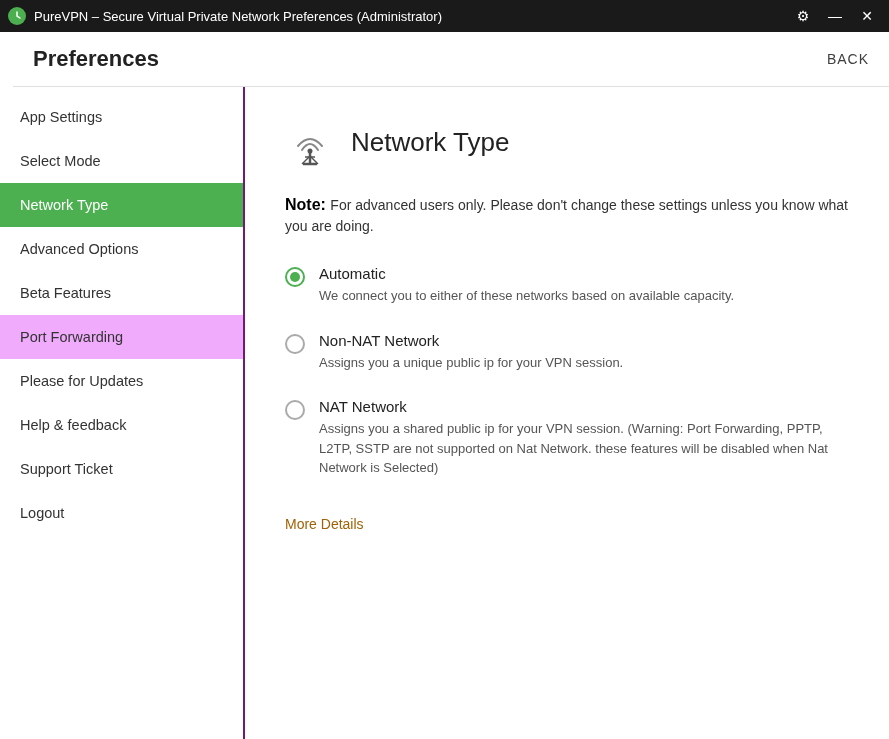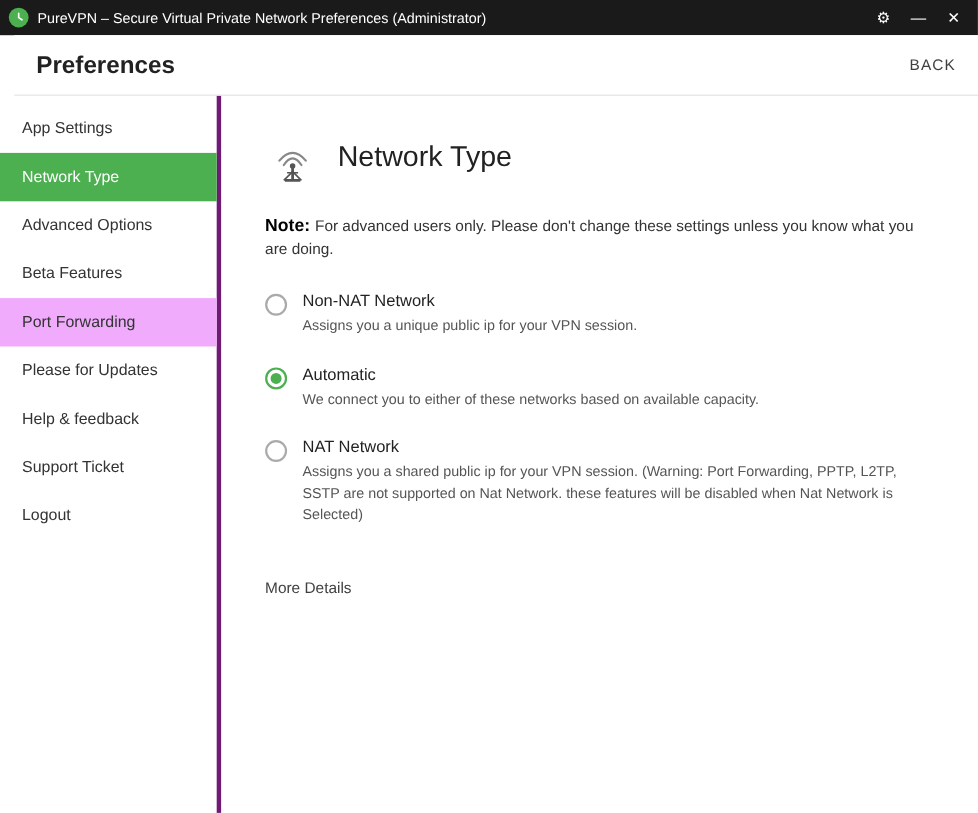--- a/index.html
+++ b/index.html
@@ -87,23 +87,23 @@
 
     
     .main-layout {
       display: flex;
       flex: 1;
       overflow: hidden;
     }
 
     
     .sidebar {
-      width: 201px;
+      width: 245px;
       background: #fff;
-      border-right: 4px solid #701a75;
+      border-right: 2px solid #701a75;
       display: flex;
       flex-direction: column;
       padding-top: 8px;
       flex-shrink: 0;
     }
     .sidebar-item {
       padding: 14px 20px;
       font-size: 14.5px;
       color: #333;
       cursor: pointer;
@@ -192,25 +192,25 @@
       margin-bottom: 4px;
     }
     .radio-desc {
       font-size: 13px;
       color: #555;
       line-height: 1.5;
     }
 
     
     .more-details {
-      color: #404040;
+      color: #a16207;
       font-size: 14px;
       cursor: pointer;
       text-decoration: none;
-      margin-top: 22px;
+      margin-top: 12px;
       display: inline-block;
     }
 
     
     .tower-icon svg {
       width: 48px;
       height: 48px;
     }
   </style>
 </head>
@@ -237,20 +237,23 @@
   <span class="preferences-title">Preferences</span>
   <button class="back-btn">BACK</button>
 </div>
 
 <div class="main-layout">
 
   <nav class="sidebar">
     <div class="sidebar-item">
       <span>App Settings</span>
     </div>
+    <div class="sidebar-item">
+      <span>Select Mode</span>
+    </div>
     <div class="sidebar-item active">
       <span>Network Type</span>
     </div>
     <div class="sidebar-item">
       <span>Advanced Options</span>
     </div>
     <div class="sidebar-item">
       <span>Beta Features</span>
     </div>
     <div class="sidebar-item" style="background:#f0abfc;">
@@ -294,37 +297,37 @@
       <h1 class="content-title">Network Type</h1>
     </div>
 
     
     <div class="note-box">
       <span class="note-label">Note:</span>
       <span class="note-text">For advanced users only. Please don't change these settings unless you know what you are doing.</span>
     </div>
 
     
+    <div class="radio-option">
+      <div class="radio-circle selected"></div>
+      <div class="radio-content">
+        <div class="radio-title">Automatic</div>
+        <div class="radio-desc">We connect you to either of these networks based on available capacity.</div>
+      </div>
+    </div>
+
     <div class="radio-option">
       <div class="radio-circle"></div>
       <div class="radio-content">
         <div class="radio-title">Non-NAT Network</div>
         <div class="radio-desc">Assigns you a unique public ip for your VPN session.</div>
       </div>
     </div>
 
     <div class="radio-option">
-      <div class="radio-circle selected"></div>
-      <div class="radio-content">
-        <div class="radio-title">Automatic</div>
-        <div class="radio-desc">We connect you to either of these networks based on available capacity.</div>
-      </div>
-    </div>
-
-    <div class="radio-option">
       <div class="radio-circle"></div>
       <div class="radio-content">
         <div class="radio-title">NAT Network</div>
         <div class="radio-desc">Assigns you a shared public ip for your VPN session. (Warning: Port Forwarding, PPTP, L2TP, SSTP are not supported on Nat Network. these features will be disabled when Nat Network is Selected)</div>
       </div>
     </div>
 
     
     <a class="more-details" href="#">More Details</a>
 

